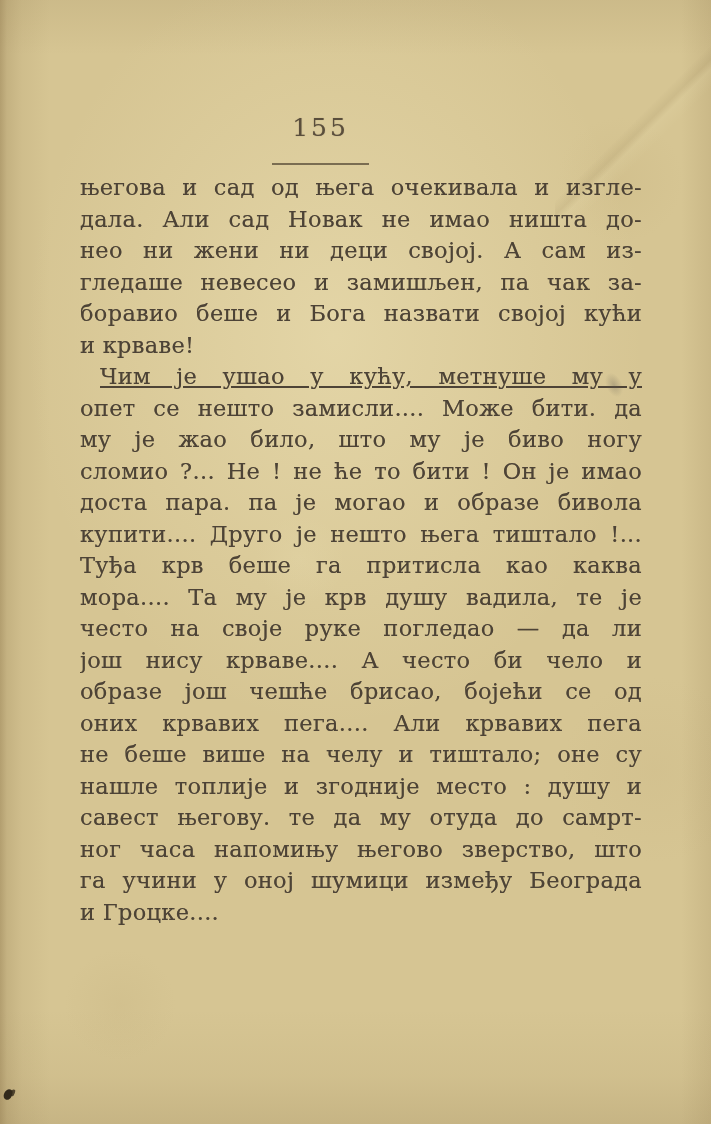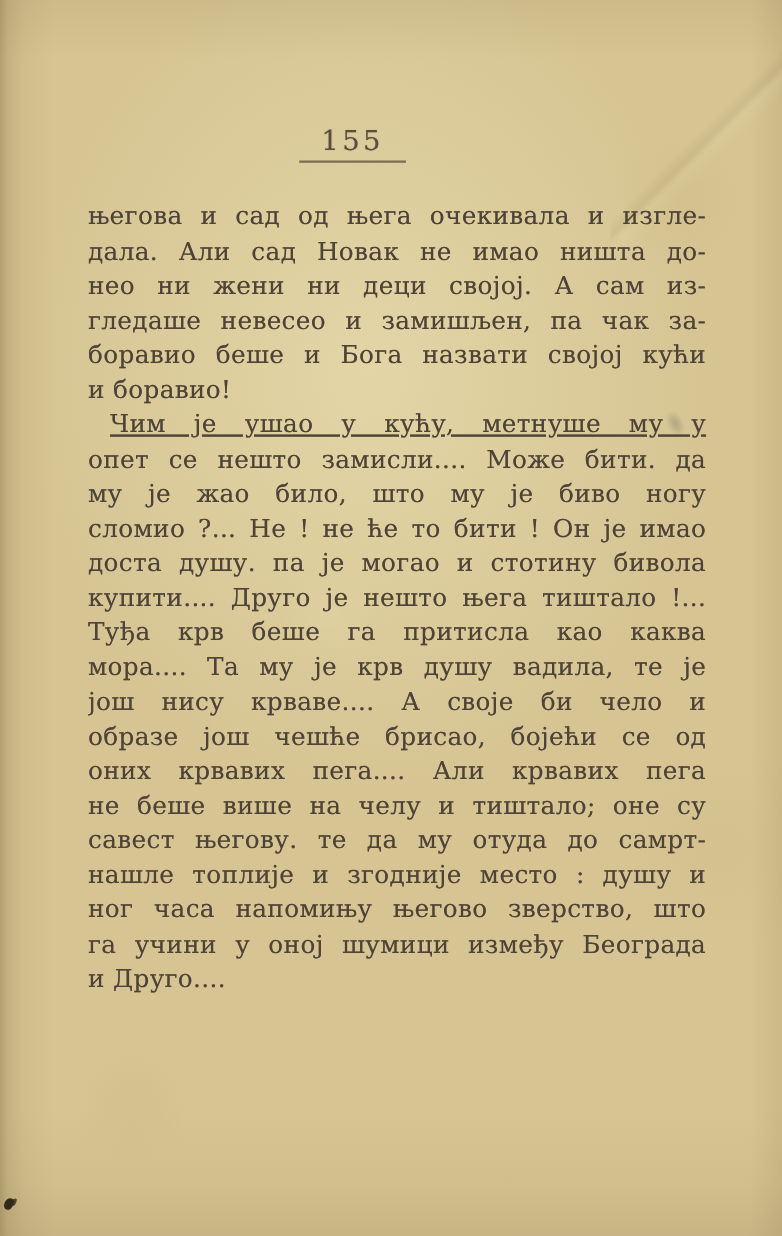--- a/index.html
+++ b/index.html
@@ -41,37 +41,36 @@
     background: linear-gradient(135deg, transparent 47%, rgba(120,100,60,0.18) 50%, rgba(235,225,180,0.25) 52%, transparent 56%);
     opacity: 0.55;
     pointer-events: none;
   }
   .page-number-wrap {
     position: absolute;
     left: 272px;
     top: 113px;
     width: 97px;
     text-align: center;
-    padding-bottom: 4px;
+    padding-bottom: 21px;
     border-bottom: 2px solid rgba(88,76,56,0.75);
     color: #5a4e3c;
     font-size: 25px;
     letter-spacing: 3px;
     text-shadow: 0 0 1px rgba(90,78,60,0.4);
   }
   .text-block {
     position: absolute;
     left: 80px;
     top: 172px;
     width: 562px;
     color: #4d4336;
     font-size: 22.5px;
     letter-spacing: 0.3px;
     text-shadow: 0 0 0.6px rgba(77,67,54,0.55);
-    margin-top: 10px;
   }
   .line {
     height: 31.5px;
     line-height: 31.5px;
     text-align: justify;
     text-align-last: justify;
     overflow: hidden;
   }
   .line.indent { text-indent: 20px; text-decoration: underline; }
   .line.end {
@@ -106,34 +105,35 @@
   <div class="crease"></div>
   <div class="page-number-wrap">
     <span>155</span>
   </div>
   <div class="text-block" id="text-block">
       <div class="line">његова и сад од њега очекивала и изгле-</div>
       <div class="line">дала. Али сад Новак не имао ништа до-</div>
       <div class="line">нео ни жени ни деци својој. А сам из-</div>
       <div class="line">гледаше невесео и замишљен, па чак за-</div>
       <div class="line">боравио беше и Бога назвати својој кући</div>
-      <div class="line end">и боравио!</div>
+      <div class="line end">и крваве!</div>
       <div class="line indent">Чим је ушао у кућу, метнуше му у</div>
       <div class="line">опет се нешто замисли.... Може бити. да</div>
       <div class="line">му је жао било, што му је биво ногу</div>
       <div class="line">сломио ?... Не ! не ће то бити ! Он је имао</div>
-      <div class="line">доста душу. па је могао и стотину бивола</div>
+      <div class="line">доста пара. па је могао и образе бивола</div>
       <div class="line">купити.... Друго је нешто њега тиштало !...</div>
       <div class="line">Туђа крв беше га притисла као каква</div>
       <div class="line">мора.... Та му је крв душу вадила, те је</div>
-      <div class="line">још нису крваве.... А своје би чело и</div>
+      <div class="line">често на своје руке погледао — да ли</div>
+      <div class="line">још нису крваве.... А често би чело и</div>
       <div class="line">образе још чешће брисао, бојећи се од</div>
       <div class="line">оних крвавих пега.... Али крвавих пега</div>
       <div class="line">не беше више на челу и тиштало; оне су</div>
+      <div class="line">нашле топлије и згодније место : душу и</div>
       <div class="line">савест његову. те да му отуда до самрт-</div>
-      <div class="line">нашле топлије и згодније место : душу и</div>
       <div class="line">ног часа напомињу његово зверство, што</div>
       <div class="line">га учини у оној шумици између Београда</div>
-      <div class="line end">и Друго....</div>
+      <div class="line end">и Гроцке....</div>
     </div>
   <div class="smudge"></div>
   <div class="ink-speck"></div>
 </div>
 
 </body></html>

